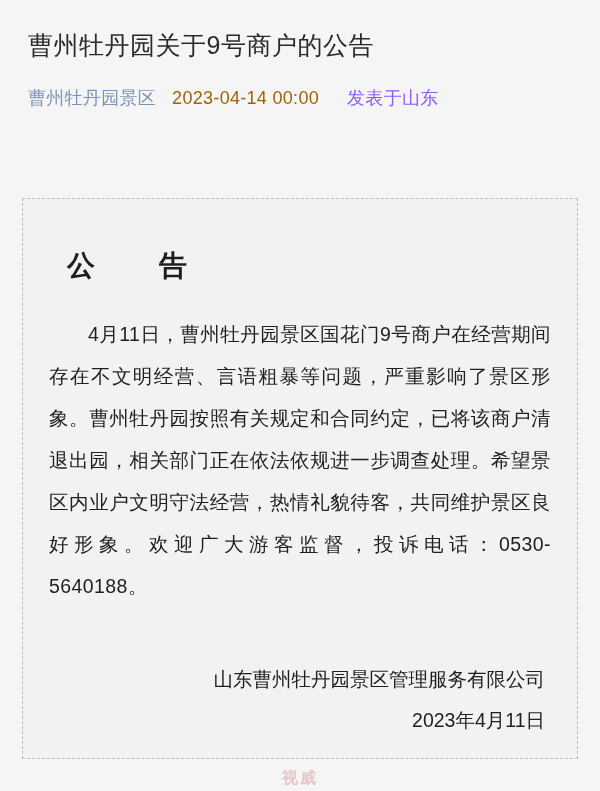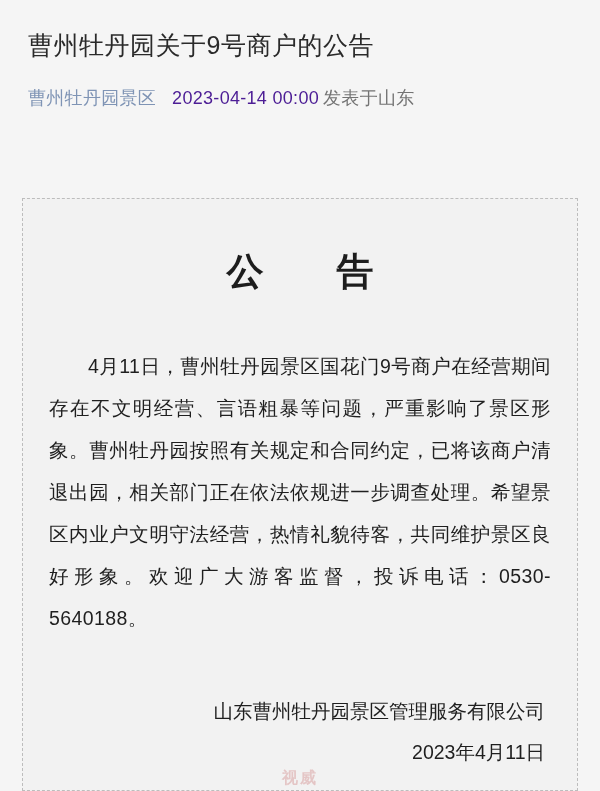--- a/index.html
+++ b/index.html
@@ -40,45 +40,44 @@
     align-items: center;
     font-size: 18px;
     color: #9a9a9a;
     letter-spacing: 0.3px;
   }
   .meta-author {
     color: #7f94b5;
     margin-right: 16px;
   }
   .meta-date {
-    color: #4c1d95;
-    margin-right: 4px;
+    color: #a16207;
+    margin-right: 28px;
   }
   .meta-location {
-    color: #737373;
+    color: #8b5cf6;
   }
 
   .notice-wrap {
     margin: 88px 22px 0 22px;
     background: #f2f2f2;
     border: 1px dashed #bdbdbd;
     box-sizing: border-box;
     padding: 26px 26px 24px 26px;
     min-height: 545px;
     position: relative;
   }
   .notice-title {
-    text-align: center;
-    font-size: 37px;
+    font-size: 28px;
     font-weight: bold;
     color: #1d1d1d;
     letter-spacing: 18px;
     padding-left: 18px;
     margin-top: 22px;
-    margin-bottom: 48px;
+    margin-bottom: 28px;
     font-family: "Liberation Sans", sans-serif;
   }
   .notice-body {
     font-size: 19.5px;
     line-height: 42px;
     color: #1f1f1f;
     text-align: justify;
     text-justify: inter-ideograph;
     letter-spacing: 0.4px;
     font-family: "Liberation Sans", sans-serif;

